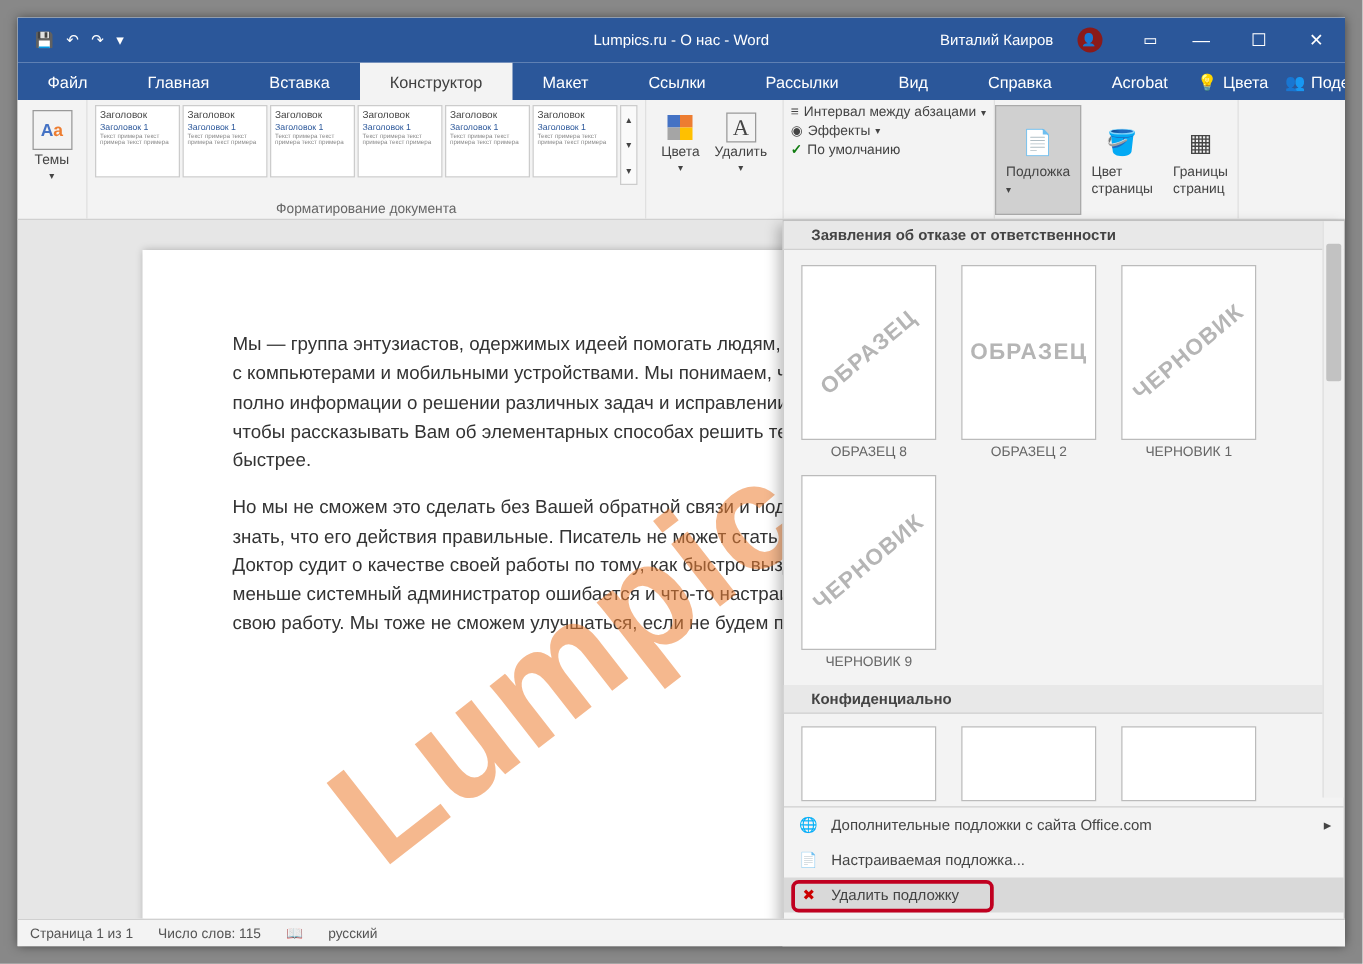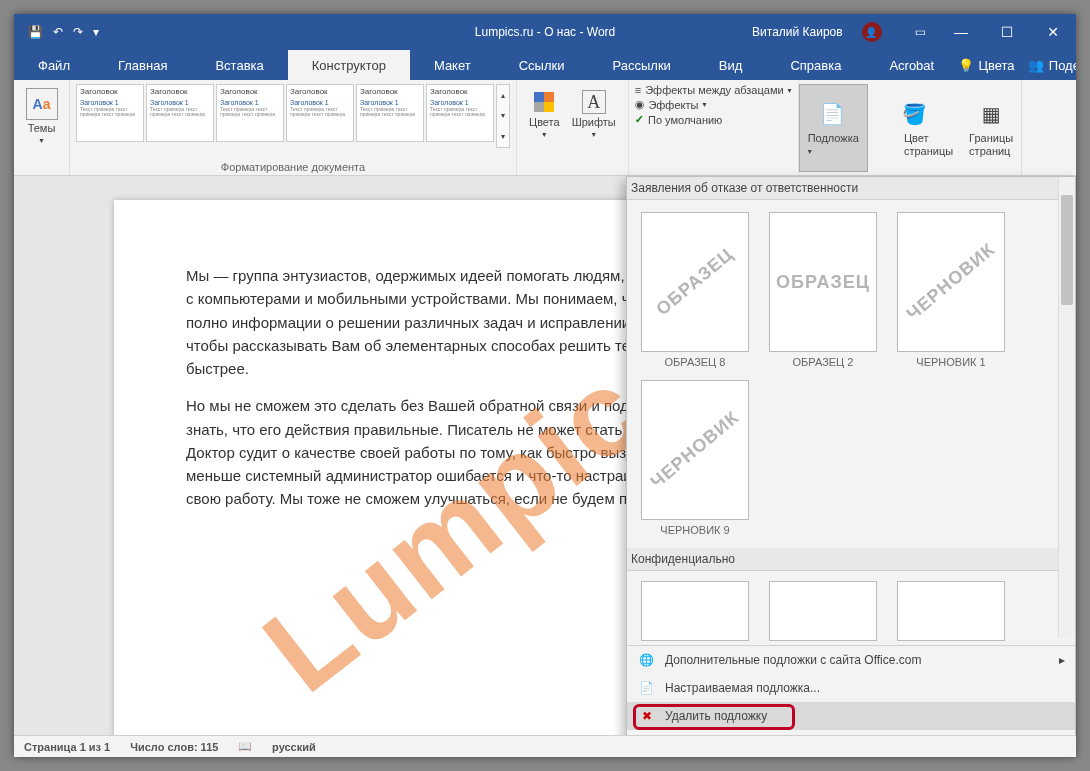--- a/index.html
+++ b/index.html
@@ -42,40 +42,40 @@
 .big-btn { display: flex; flex-direction: column; align-items: center; justify-content: center; height: 88px; padding: 2px 8px; cursor: pointer; gap: 2px; }
 .big-btn.active { background: #d0d0d0; border: 1px solid #aaa; }
 .big-btn .bi { width: 32px; height: 32px; display: flex; align-items: center; justify-content: center; font-size: 20px; }
 .big-btn .bl { font-size: 11px; text-align: left; line-height: 1.1; }
 .doc-area { position: absolute; top: 162px; left: 0; right: 0; bottom: 22px; background: #e6e6e6; overflow: hidden; }
 .page { position: absolute; left: 100px; top: 24px; width: 860px; height: 900px; background: #fff; box-shadow: 0 0 6px rgba(0,0,0,.25); padding: 64px 72px; }
 .page h1 { color: #2b579a; font-size: 32px; font-weight: 600; margin-bottom: 24px; }
 .page p { font-size: 15px; color: #333; line-height: 1.55; margin-bottom: 14px; }
 .watermark { position: absolute; left: 120px; top: 260px; font-size: 120px; font-weight: 600; color: rgba(237,125,49,.55); transform: rotate(-38deg); pointer-events: none; letter-spacing: 2px; }
 .dropdown { position: absolute; top: 162px; right: 0; width: 450px; background: #f3f3f3; border: 1px solid #c0c0c0; box-shadow: -4px 4px 10px rgba(0,0,0,.25); font-size: 12px; color: #444; }
-.dd-section-h { background: #e8e8e8; padding: 4px 4px; font-weight: 400; font-size: 12px; border-bottom: 1px solid #d0d0d0; }
+.dd-section-h { background: #e8e8e8; padding: 4px 22px; font-weight: 700; font-size: 12px; border-bottom: 1px solid #d0d0d0; }
 .dd-grid { display: flex; gap: 20px; padding: 12px 14px; }
 .dd-item { display: flex; flex-direction: column; align-items: center; gap: 4px; cursor: pointer; }
 .dd-thumb { width: 108px; height: 140px; background: #fff; border: 1px solid #bbb; position: relative; overflow: hidden; }
 .dd-thumb .wm { position: absolute; top: 50%; left: 50%; transform: translate(-50%,-50%) rotate(-40deg); color: #b5b5b5; font-size: 18px; font-weight: 600; letter-spacing: 1px; }
 .dd-thumb .wm.h { transform: translate(-50%,-50%); }
 .dd-label { font-size: 11px; color: #666; }
 .dd-grid2 { display: flex; gap: 20px; padding: 10px 14px 4px; }
 .dd-grid2 .dd-thumb { height: 60px; }
 .dd-menu { border-top: 1px solid #d0d0d0; }
 .dd-mi { display: flex; align-items: center; gap: 10px; padding: 6px 12px; cursor: pointer; position: relative; }
 .dd-mi.hl { background: #d9d9d9; }
 .dd-mi.dis { color: #aaa; }
 .dd-mi .mi-icon { width: 16px; height: 16px; display: flex; align-items: center; justify-content: center; font-size: 12px; }
 .dd-mi .arrow { position: absolute; right: 10px; }
 .highlight-box { position: absolute; border: 3px solid #c00020; border-radius: 6px; pointer-events: none; }
 .dd-scroll { position: absolute; right: 0; top: 0; bottom: 120px; width: 17px; background: #f0f0f0; border-left: 1px solid #ddd; }
 .dd-scroll .thumb { position: absolute; left: 2px; right: 2px; top: 18px; height: 110px; background: #c2c2c2; border-radius: 2px; }
 .statusbar { position: absolute; bottom: 0; left: 0; right: 0; height: 22px; background: #f3f3f3; border-top: 1px solid #d0d0d0; display: flex; align-items: center; font-size: 11px; color: #555; padding: 0 10px; gap: 20px; }
-.sb-item { display: flex; align-items: center; gap: 4px; font-weight: bold; }
+.sb-item { display: flex; align-items: center; gap: 4px; }
 </style>
 </head>
 <body>
 
 <div class="window">
 
   <div class="titlebar">
     <div class="qat">
       <span>💾</span>
       <span>↶</span>
@@ -177,48 +177,48 @@
               <div></div>
               <div></div>
               <div></div>
             </div>
           </div>
         <div>Цвета</div>
           <div style="font-size:8px;">▾</div>
       </div>
       <div class="small-btn">
         <div class="fonts-icon">A</div>
-        <div>Шрифты</div>
+        <div>Удалить</div>
           <div style="font-size:8px;">▾</div>
       </div>
     </div>
     <div class="para-opts">
       <div>
           <span>≡</span>
-          <span>Эффекты между абзацами</span> 
+          <span>Интервал между абзацами</span> 
           <span style="font-size:8px;">▾</span>
         </div>
       <div>
           <span>◉</span>
           <span>Эффекты</span> 
           <span style="font-size:8px;">▾</span>
         </div>
       <div>
           <span class="chk">✓</span>
           <span>По умолчанию</span>
         </div>
     </div>
     <div class="rgroup" style="border-left:1px solid #e0e0e0;flex-direction:row;padding:0;">
       <div class="big-btn active">
         <div class="bi">📄</div>
         <div class="bl"><span>Подложка</span><br><span style="font-size:8px;">▾</span></div>
       </div>
       <div class="big-btn">
         <div class="bi" style="color:#ed7d31;">🪣</div>
-        <div class="bl" style="white-space:pre-line;margin-left:28px;">Цвет
+        <div class="bl" style="white-space:pre-line;">Цвет
 страницы</div>
       </div>
       <div class="big-btn">
         <div class="bi">▦</div>
         <div class="bl" style="white-space:pre-line;">Границы
 страниц</div>
       </div>
     </div>
   </div>
 

